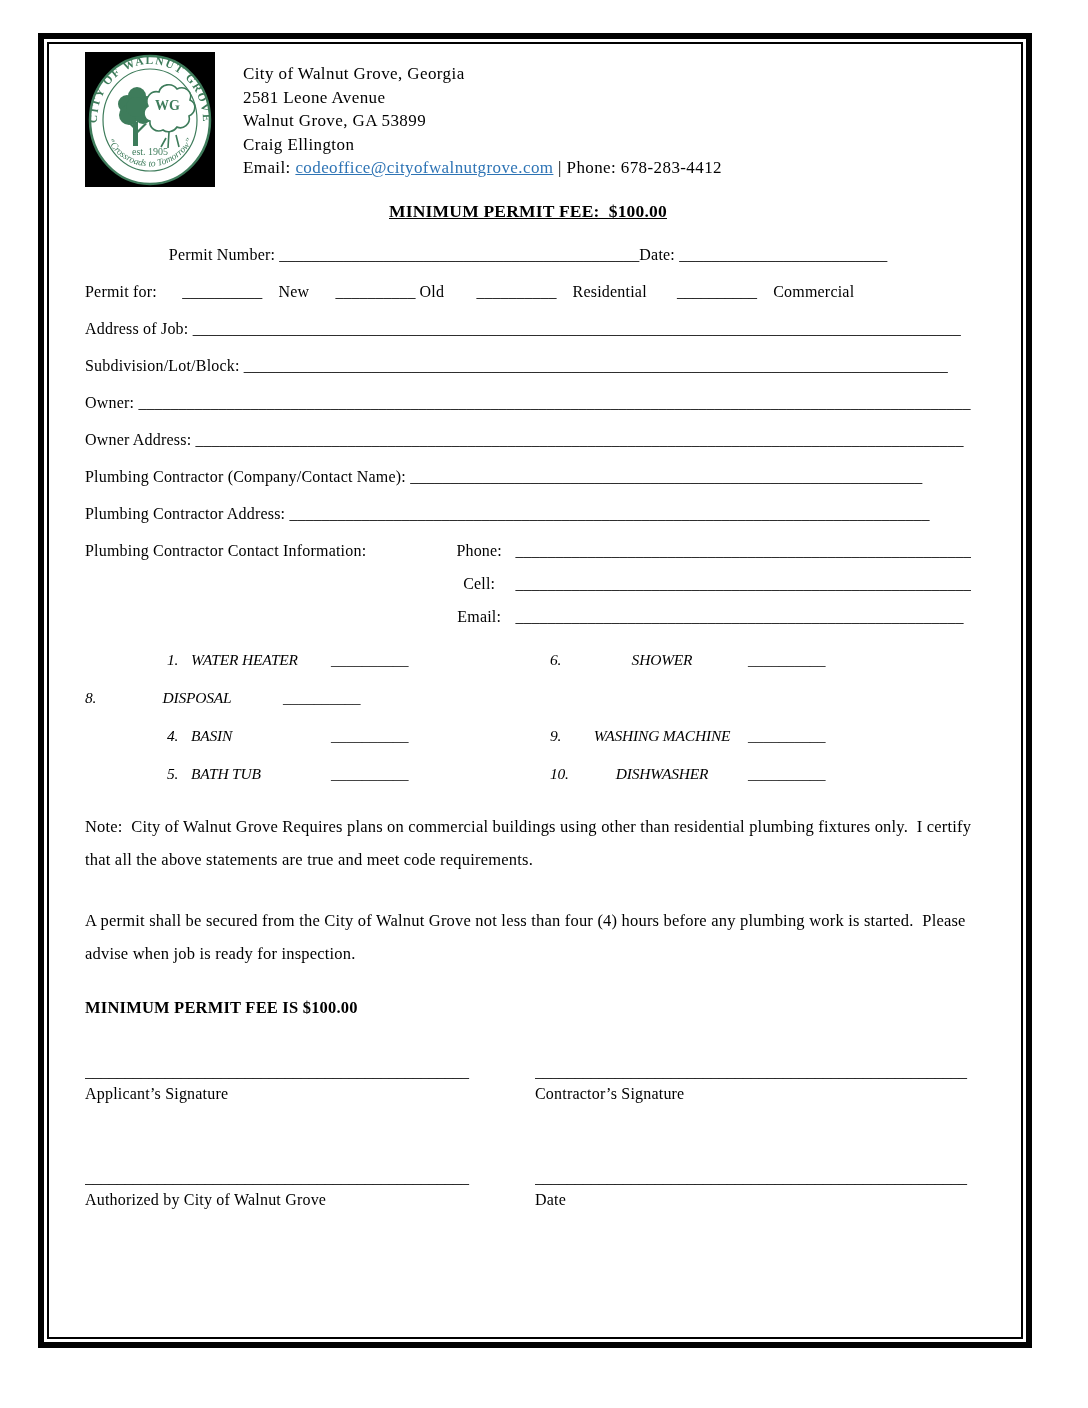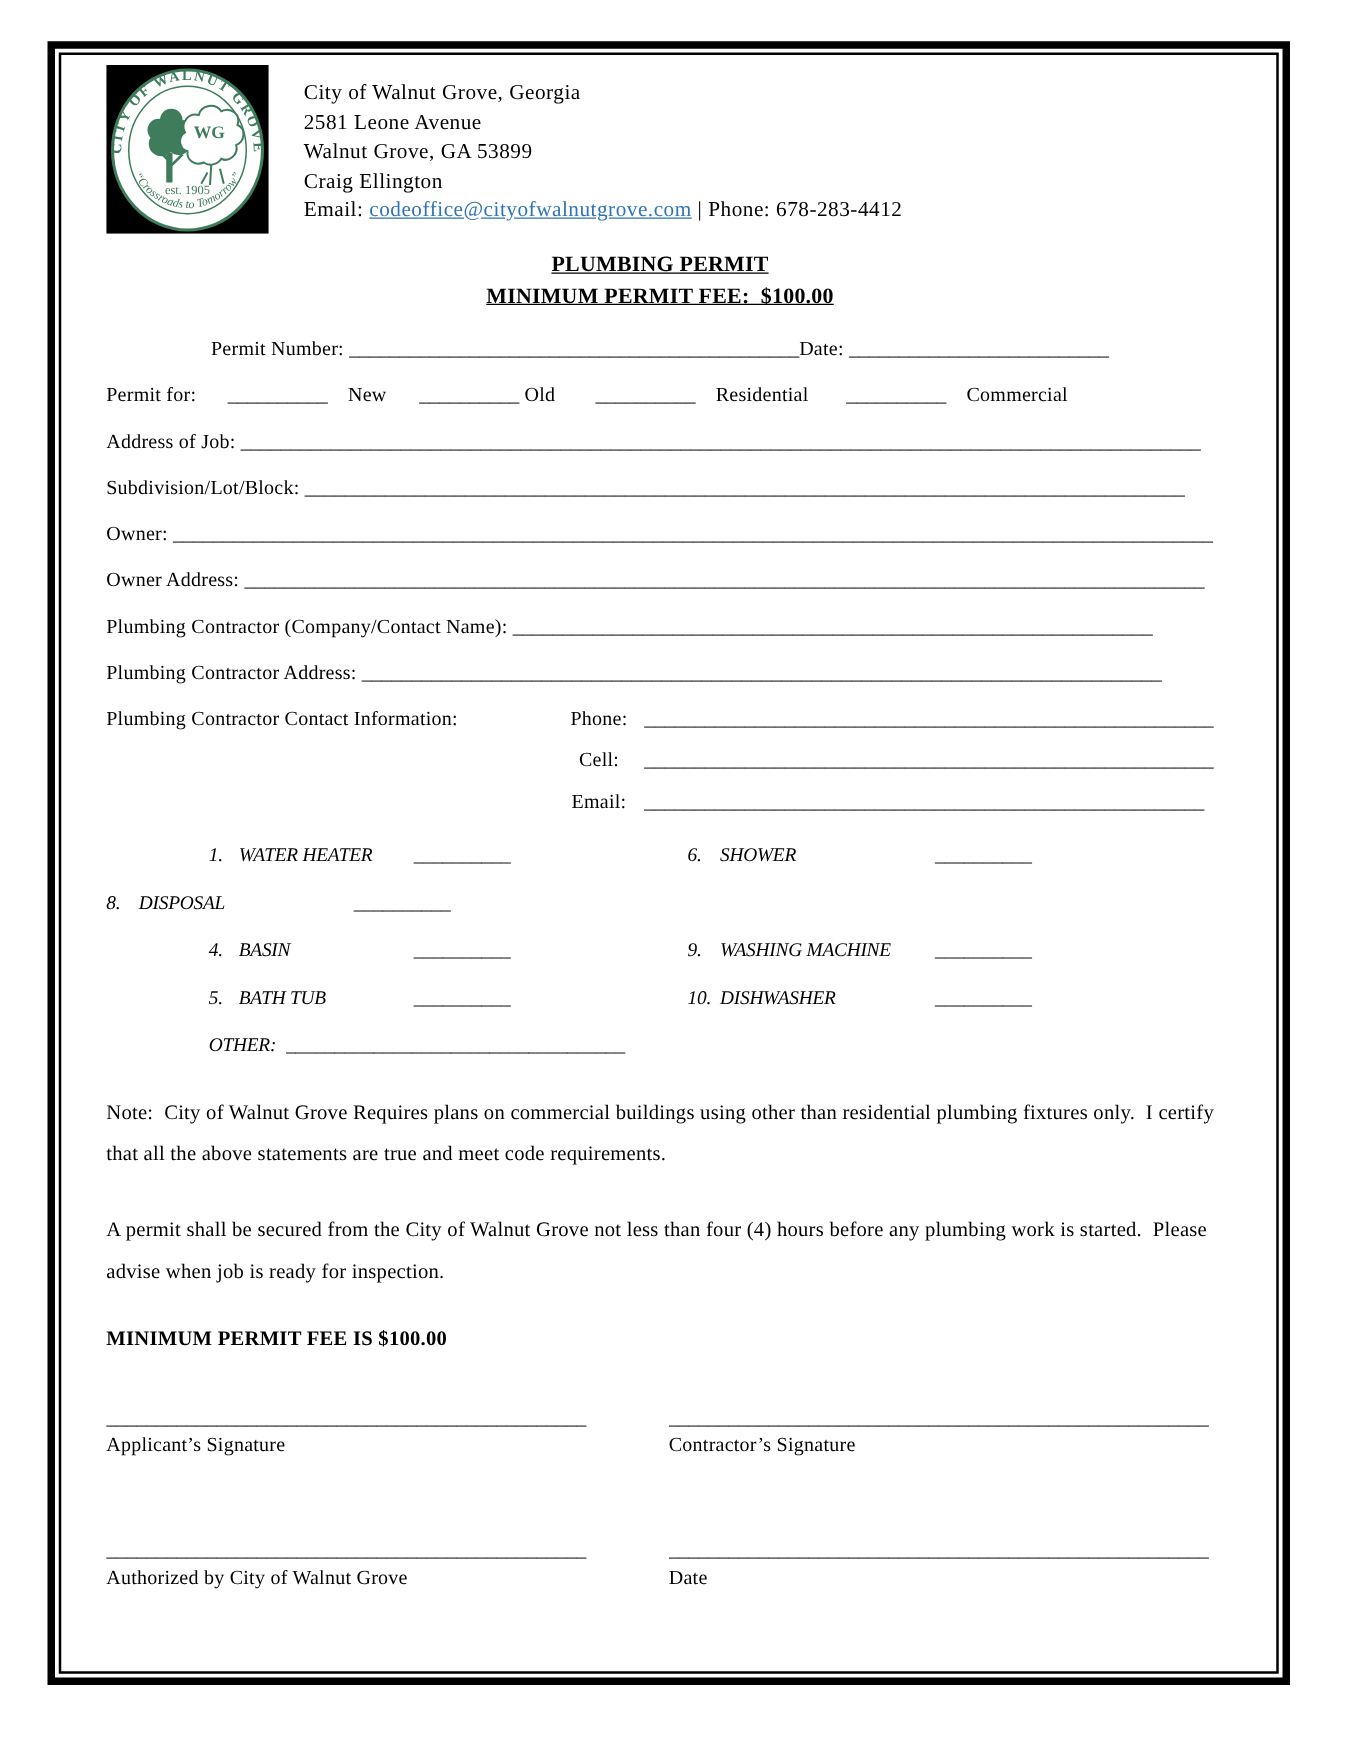--- a/index.html
+++ b/index.html
@@ -48,21 +48,21 @@
   .contact-label { display: inline-block; width: 358px; }
   .sub-label { display: inline-block; width: 64px; text-align: center; }
   .indent { display: inline-block; width: 358px; }
   
   .fixtures { margin-top: 22px; font-size: 15.5px; letter-spacing: -0.2px; font-style: italic; }
   .fx-row { display: flex; white-space: nowrap; height: 21px; line-height: 21px; margin-bottom: 17px; }
   .fx-cell-l { width: 465px; flex: 0 0 465px; padding-left: 82px; }
   .fx-num-l { display: inline-block; width: 24px; }
   .fx-label-l { display: inline-block; width: 140px; }
   .fx-num-r { display: inline-block; width: 26px; }
-  .fx-label-r { display: inline-block; width: 172px; }
+  .fx-label-r { display: inline-block; width: 172px; text-align: center; }
   .other-row { padding-left: 82px; margin-bottom: 0; }
   
   .notes { margin-top: 26px; font-size: 16.5px; line-height: 33px; width: 905px; letter-spacing: 0.2px; }
   .notes p { margin: 0 0 28px 0; }
   .fee-line { font-weight: bold; font-size: 16.5px; margin-top: 10px; letter-spacing: 0.2px; }
   
   .sig-block { margin-top: 44px; font-size: 16px; letter-spacing: 0.2px; }
   .sig-row { display: flex; }
   .sig-col-l { width: 450px; flex: 0 0 450px; }
   .sig-col-r { flex: 1; }
@@ -122,21 +122,20 @@
       <div>
         <span>Email:</span>
         <a class="email-link" href="#">codeoffice@cityofwalnutgrove.com</a>
         <span>|</span>
         <span>Phone: 678-283-4412</span>
       </div>
     </div>
   </div>
 
   <div class="title-block">
-    <div>PLUMBING PERMIT</div>
     <div>MINIMUM PERMIT FEE: &nbsp;$100.00</div>
   </div>
 
   <div class="form">
 
     <div class="row row-flex">
       <span>
         <span>Permit Number:</span>
         <span class="blank">_____________________________________________</span>
       </span>
@@ -236,24 +235,20 @@
 
     <div class="fx-row">
       <span class="fx-cell-l">
         <span class="fx-num-l">5.</span><span class="fx-label-l">BATH TUB</span><span class="blank">__________</span>
       </span>
       <span>
         <span class="fx-num-r">10.</span><span class="fx-label-r">DISHWASHER</span><span class="blank">__________</span>
       </span>
     </div>
 
-    <div class="fx-row other-row">
-      <span>OTHER:</span>
-      <span class="blank" style="margin-left:8px">___________________________________</span>
-    </div>
   </div>
 
   <div class="notes">
     <p>Note: &nbsp;City of Walnut Grove Requires plans on commercial buildings using other than residential plumbing fixtures only. &nbsp;I certify that all the above statements are true and meet code requirements.</p>
     <p>A permit shall be secured from the City of Walnut Grove not less than four (4) hours before any plumbing work is started. &nbsp;Please advise when job is ready for inspection.</p>
   </div>
   <div class="fee-line">MINIMUM PERMIT FEE IS $100.00</div>
 
   <div class="sig-block">
     <div class="sig-row">

